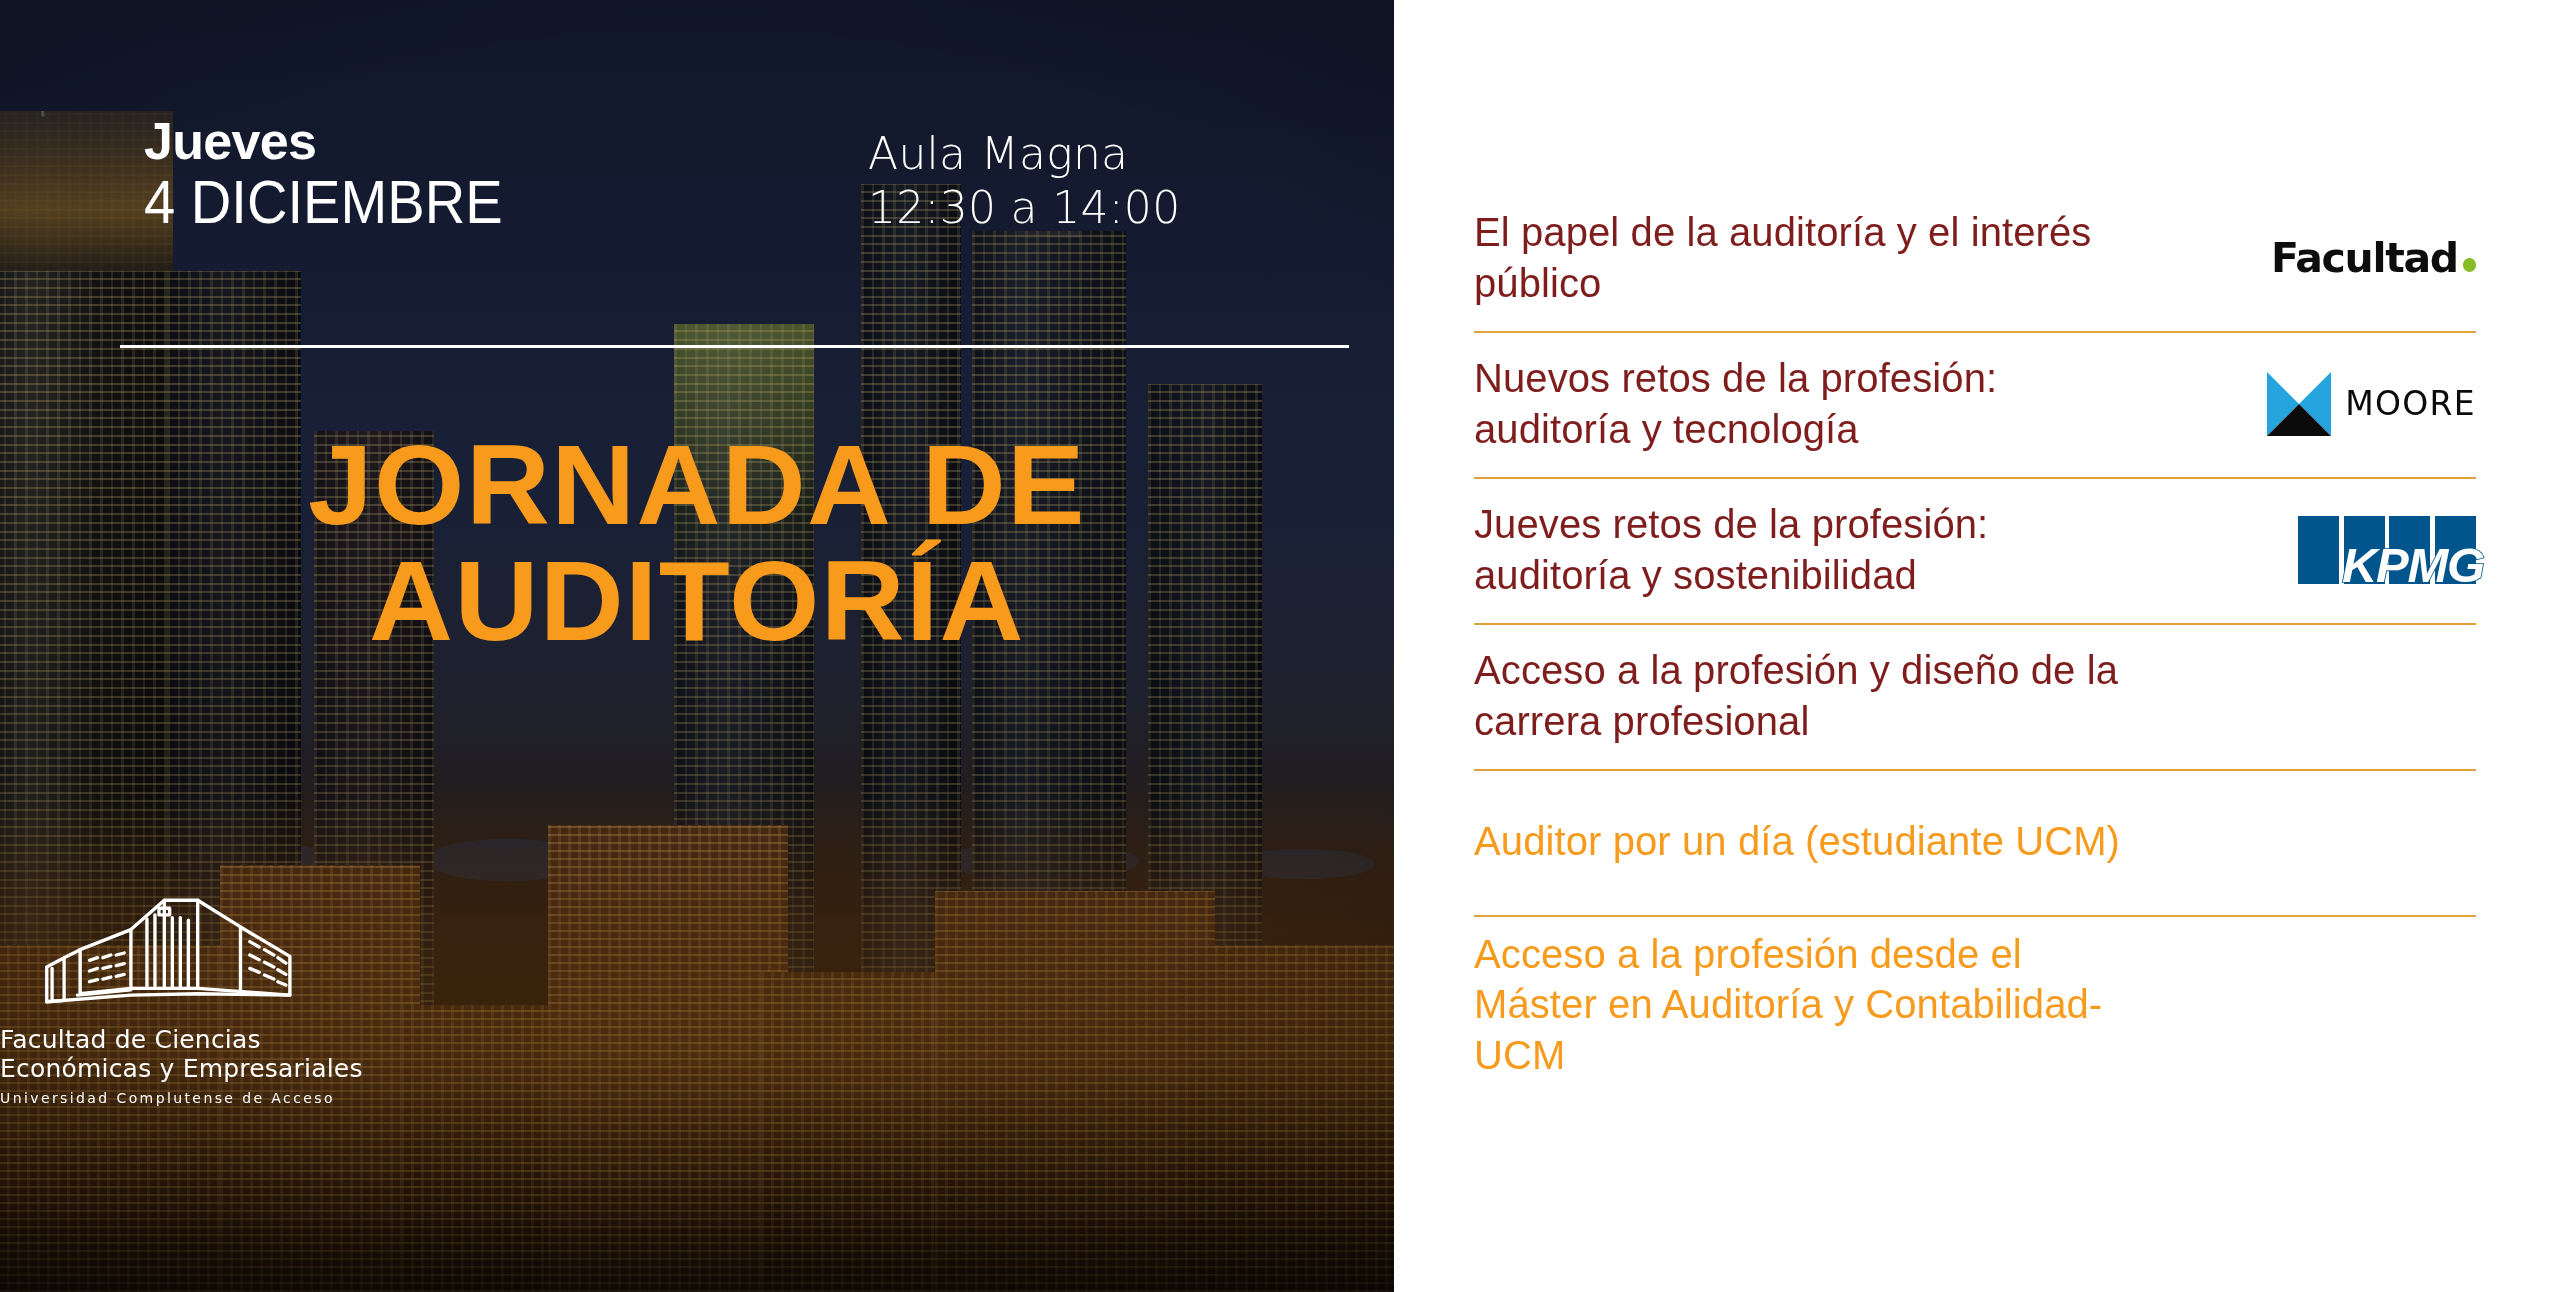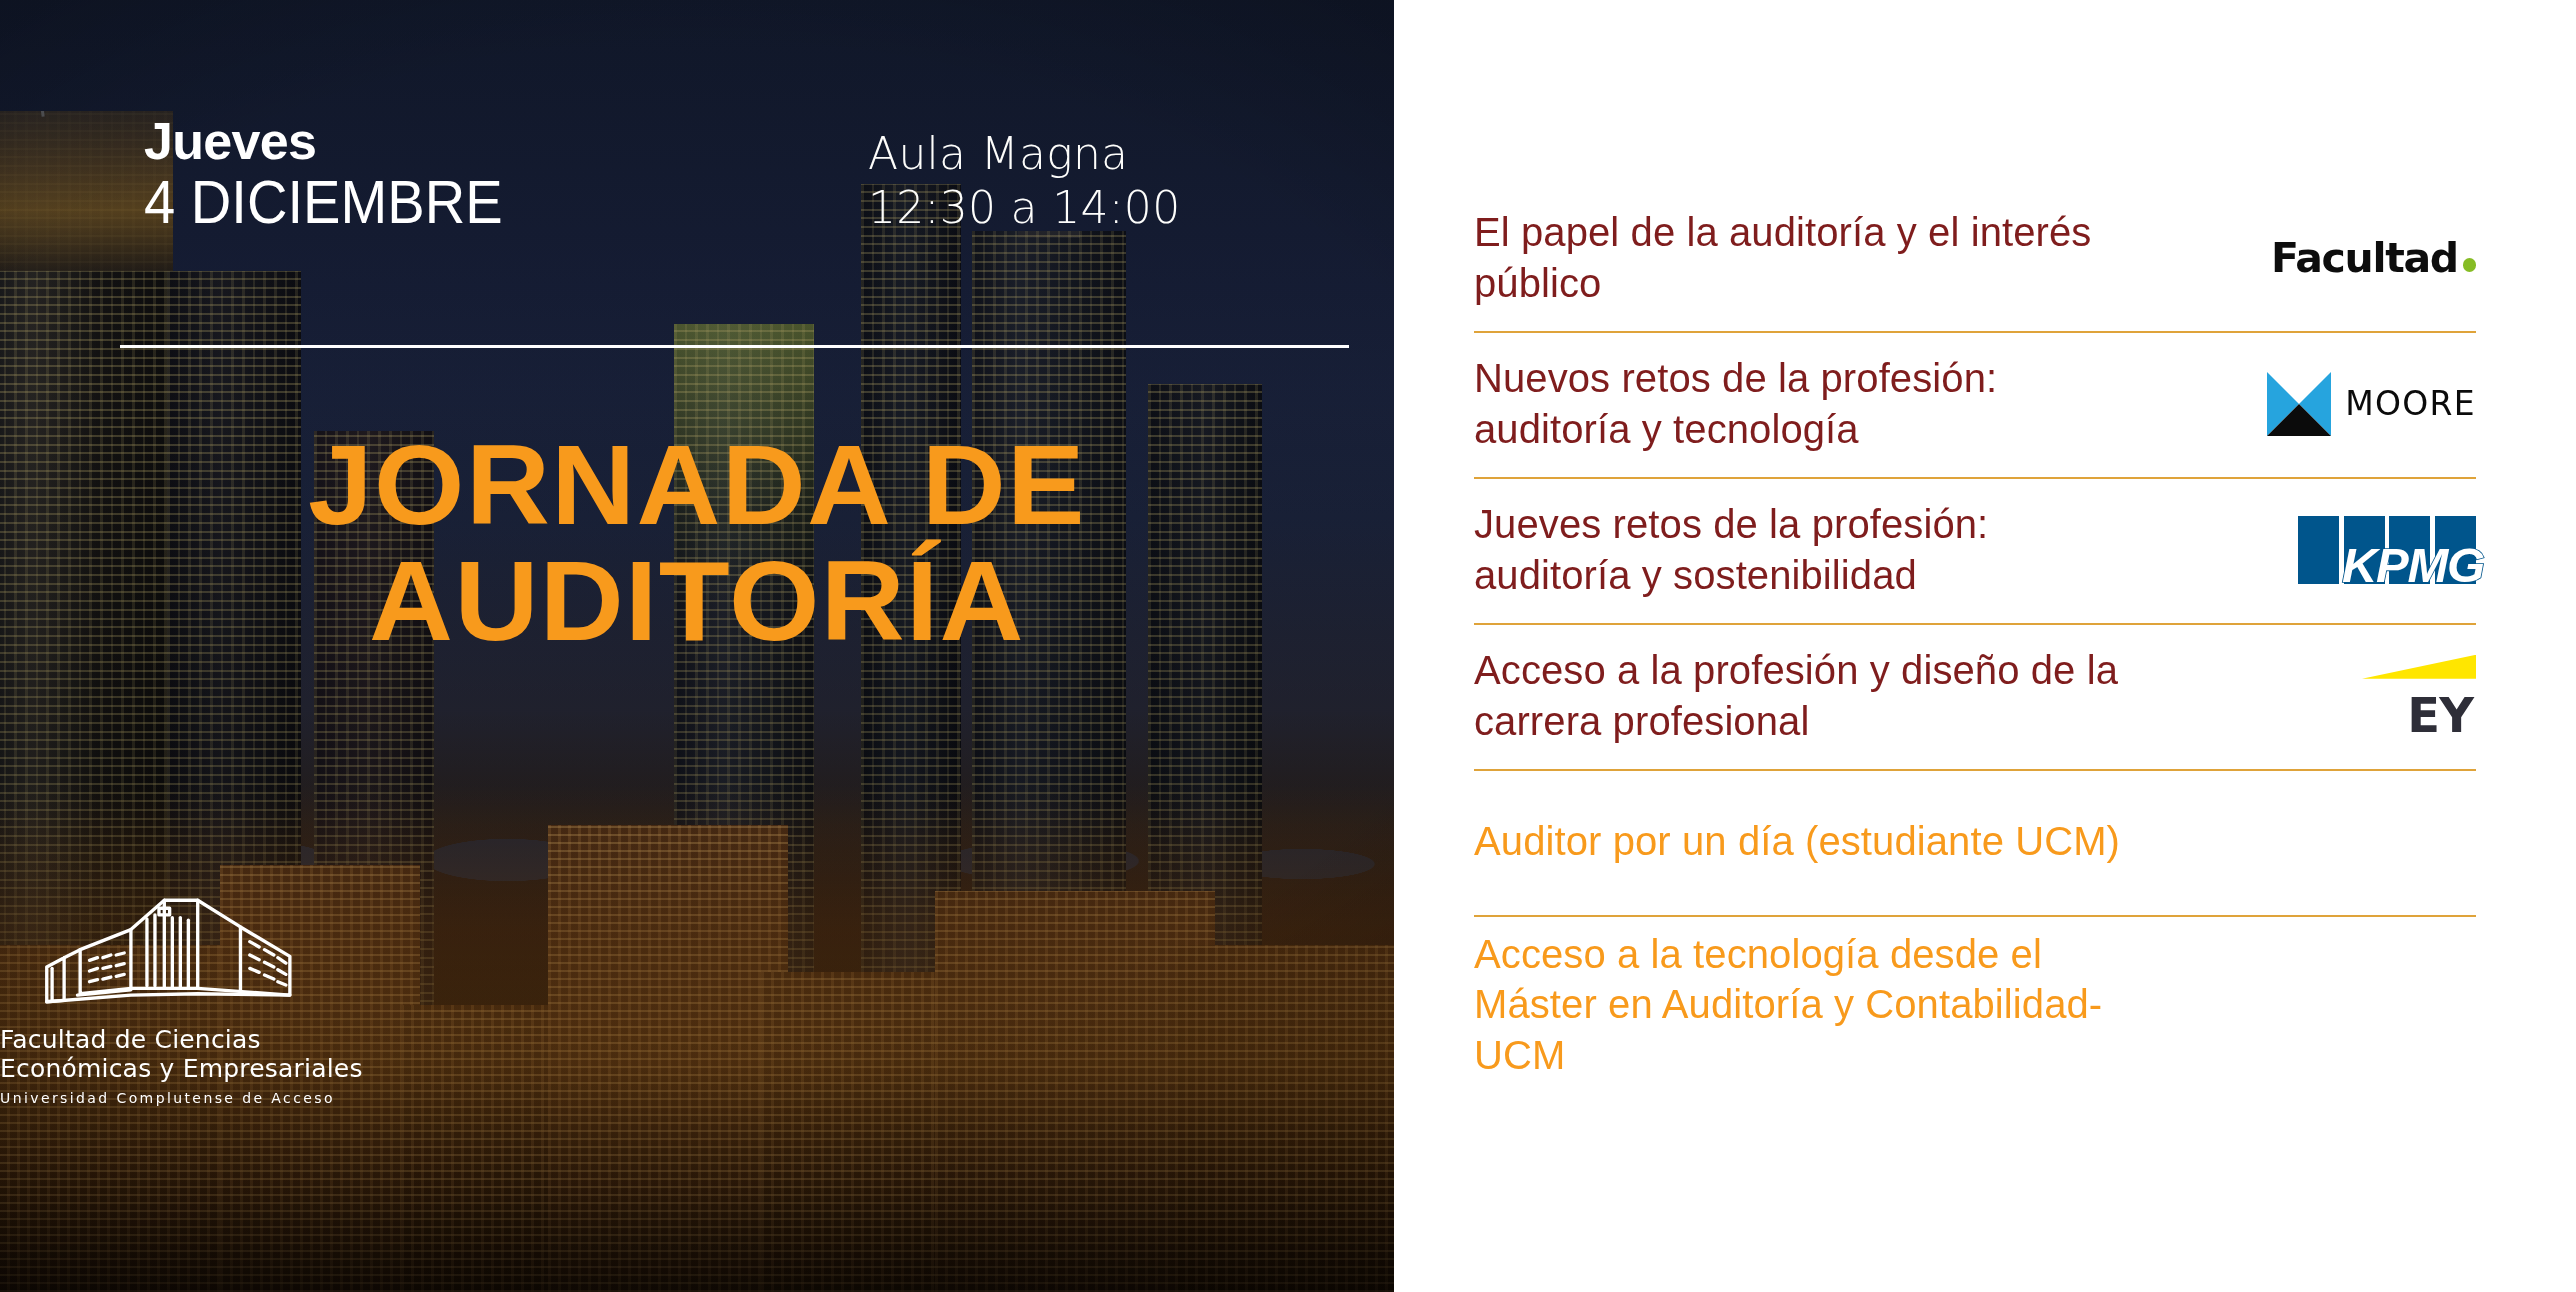--- a/index.html
+++ b/index.html
@@ -426,35 +426,29 @@
                 <i></i>
                 <i></i>
             </div>
             <div class="kpmg-word">KPMG</div>
           </div>
         </div>
       </div>
 
       <div class="agenda-row">
         <div class="row-text">Acceso a la profesión y diseño de la carrera profesional</div>
-        <div class="row-logo">
-          <div class="ey">
-            <div class="ey-beam"></div>
-            <div class="ey-word">EY</div>
-          </div>
-        </div>
       </div>
 
       <div class="agenda-row">
         <div class="row-text accent">Auditor por un día (estudiante UCM)</div>
         <div class="row-logo"></div>
       </div>
 
       <div class="agenda-row">
-        <div class="row-text accent">Acceso a la tecnología desde el Máster en Auditoría y Contabilidad-UCM</div>
+        <div class="row-text accent">Acceso a la profesión desde el Máster en Auditoría y Contabilidad-UCM</div>
         <div class="row-logo"></div>
       </div>
 
     </div>
   </div>
 
 </div>
 
 
 </body></html>

